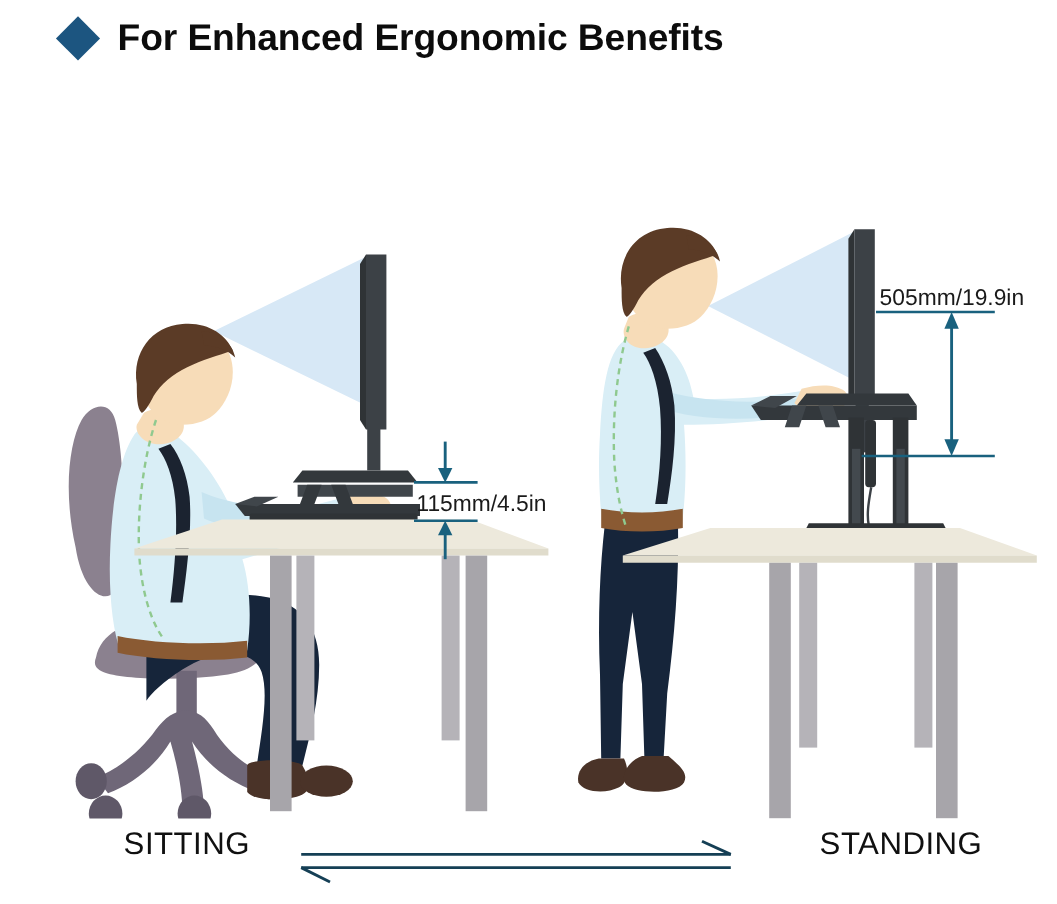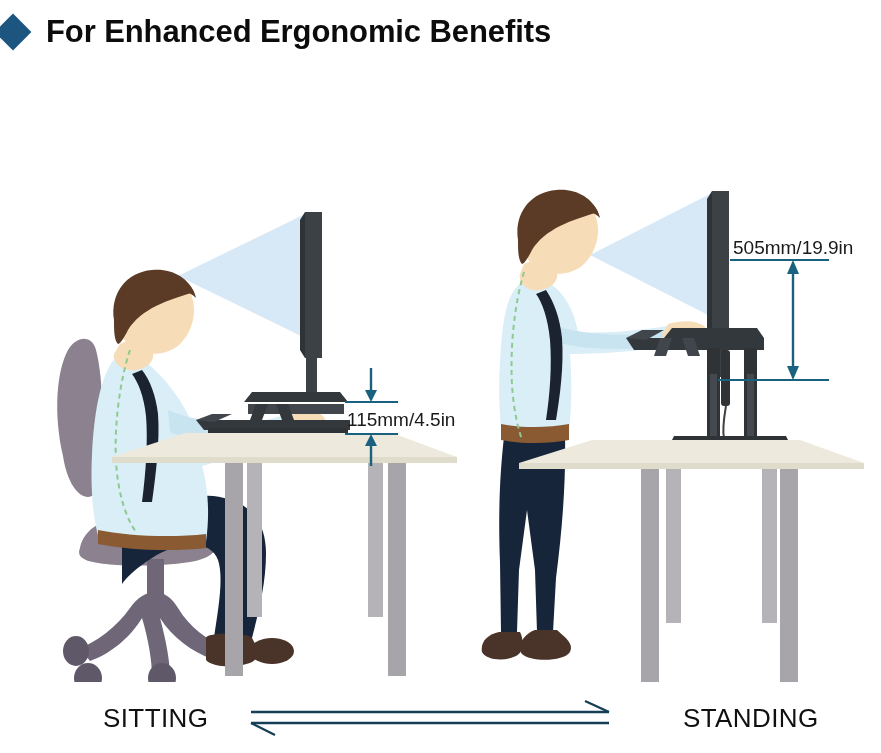--- a/index.html
+++ b/index.html
@@ -23,20 +23,21 @@
 
   
   .header {
     position: absolute;
     left: 0;
     top: 0;
     width: 881px;
     height: 62px;
     display: flex;
     align-items: center;
+    padding-left: 52px;
     box-sizing: border-box;
   }
   .bullet-diamond {
     width: 26px;
     height: 26px;
     background: #1C5580;
     transform: rotate(45deg);
     flex: 0 0 auto;
     margin-right: 20px;
     margin-top: 1px;
@@ -67,21 +68,21 @@
     top: 682px;
     width: 881px;
     height: 71px;
   }
   .foot-label {
     position: absolute;
     font-size: 26px;
     color: #101010;
     letter-spacing: 0.4px;
     white-space: nowrap;
-    top: 21px;
+    top: 6px;
   }
   #label-sitting { left: 103px; }
   #label-standing { left: 655px; margin-left: 28px; }
   .foot-arrow {
     position: absolute;
     left: 247px;
     top: 17px;
     width: 380px;
     height: 40px;
   }

